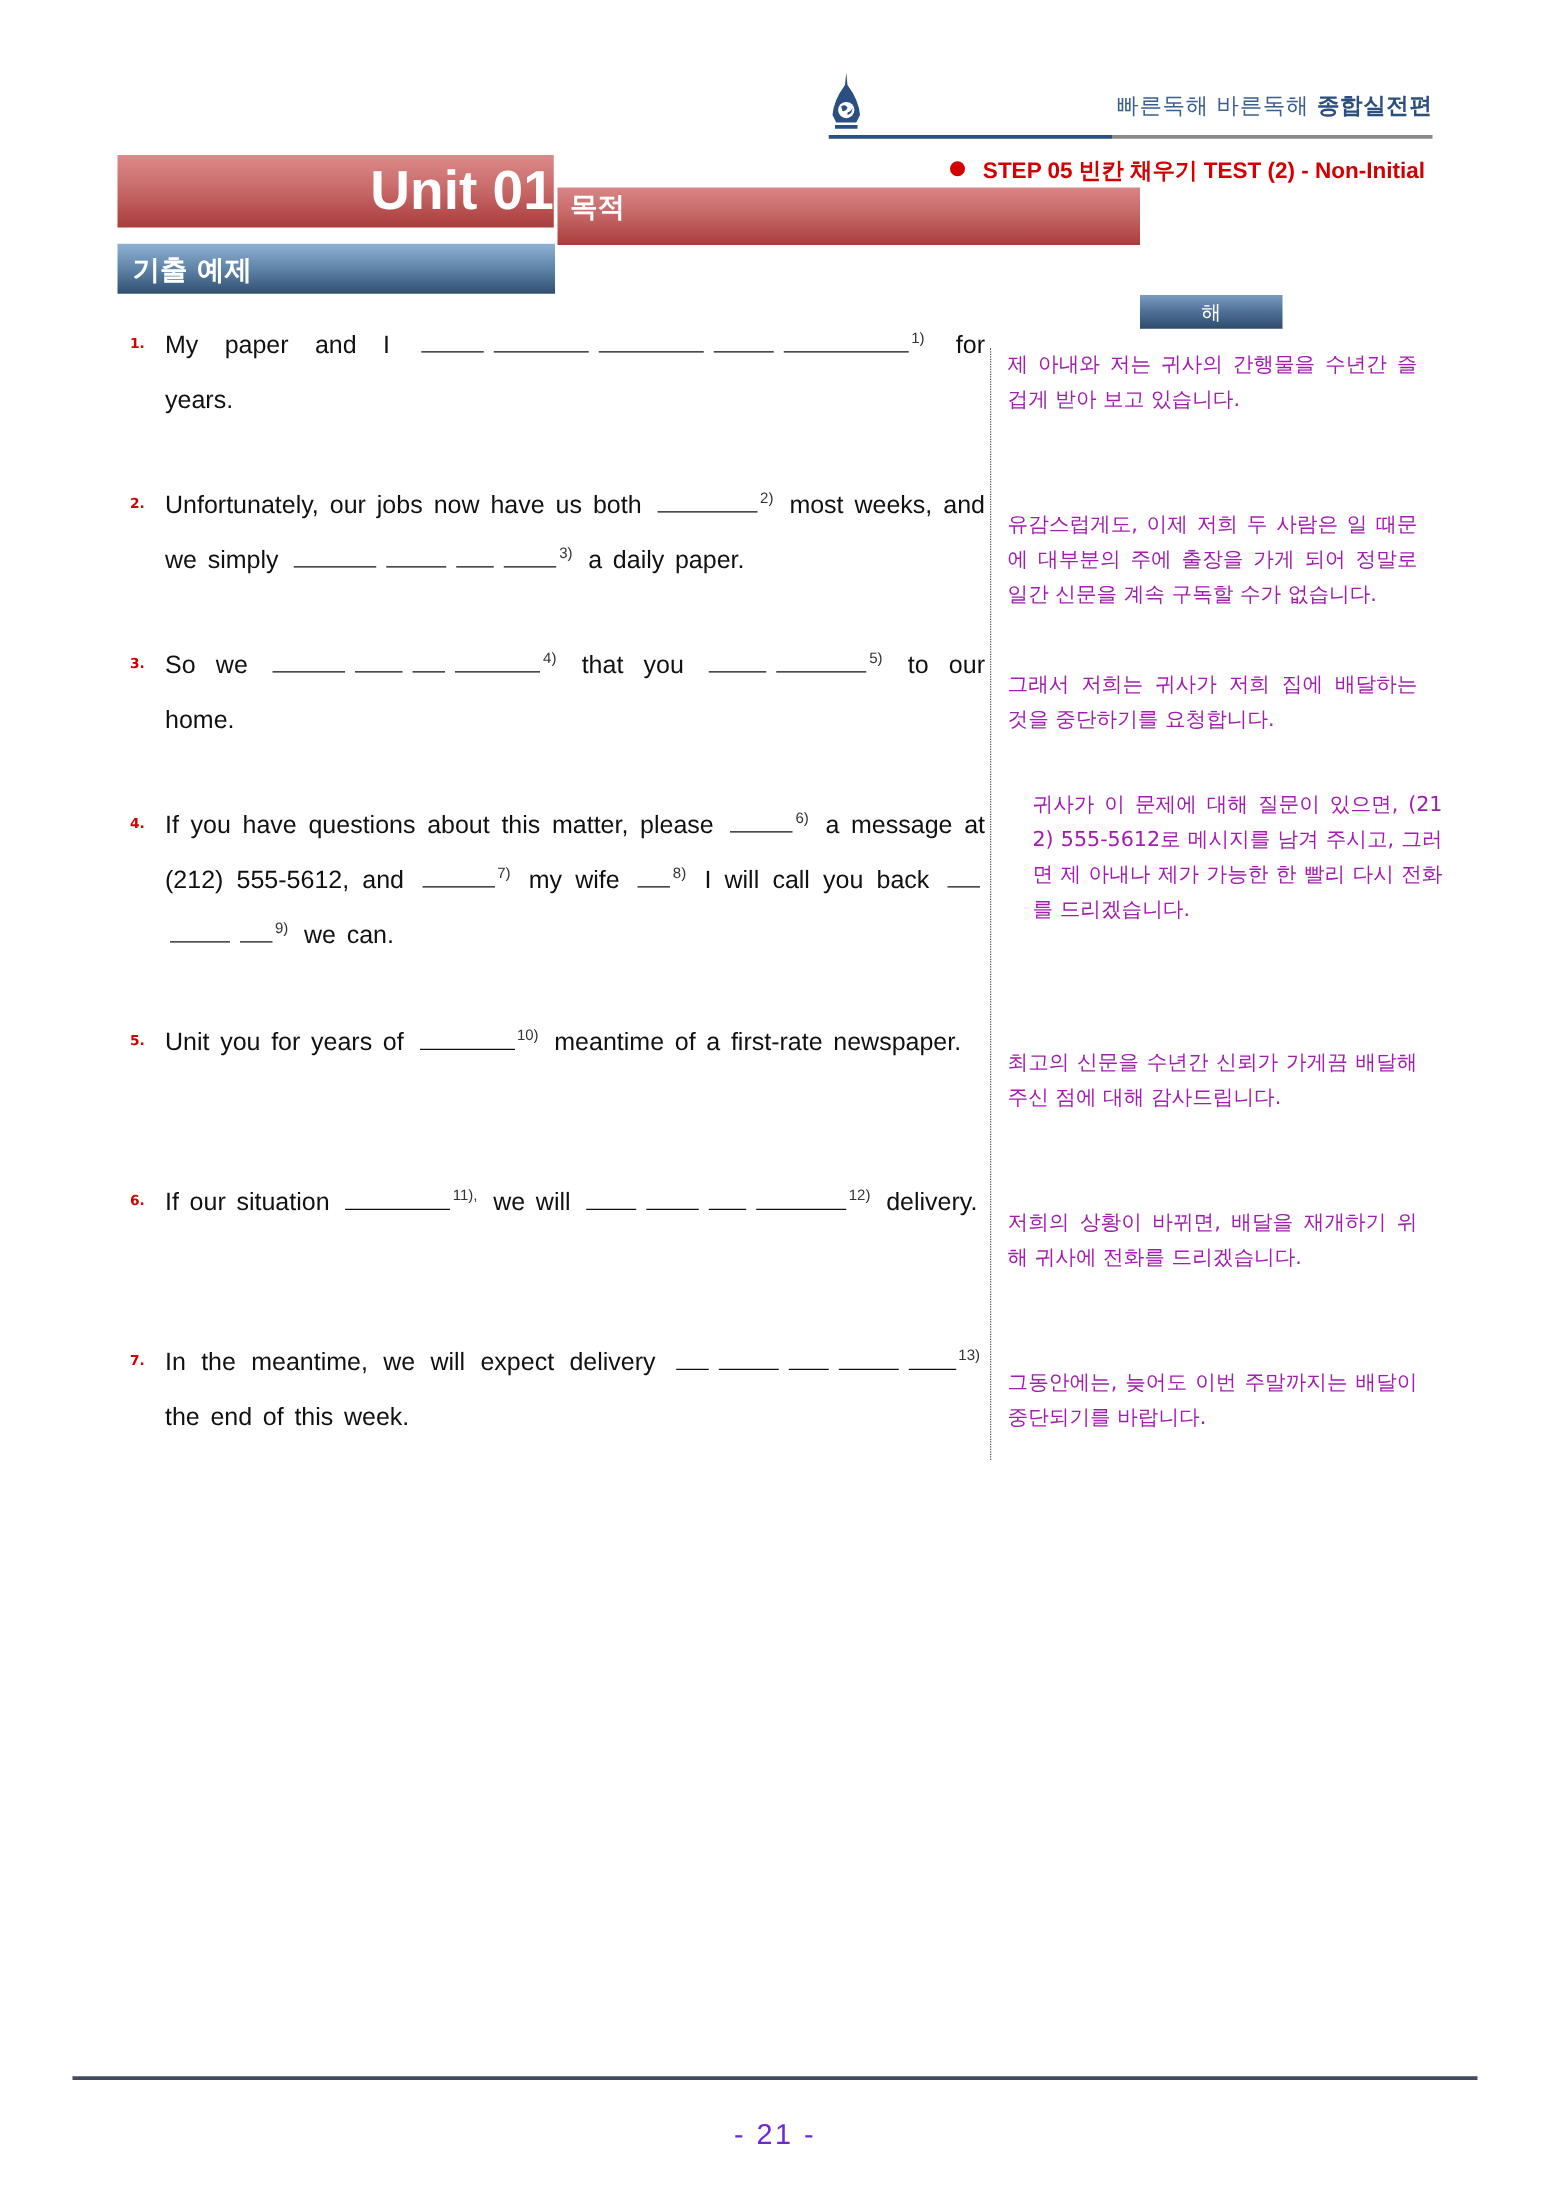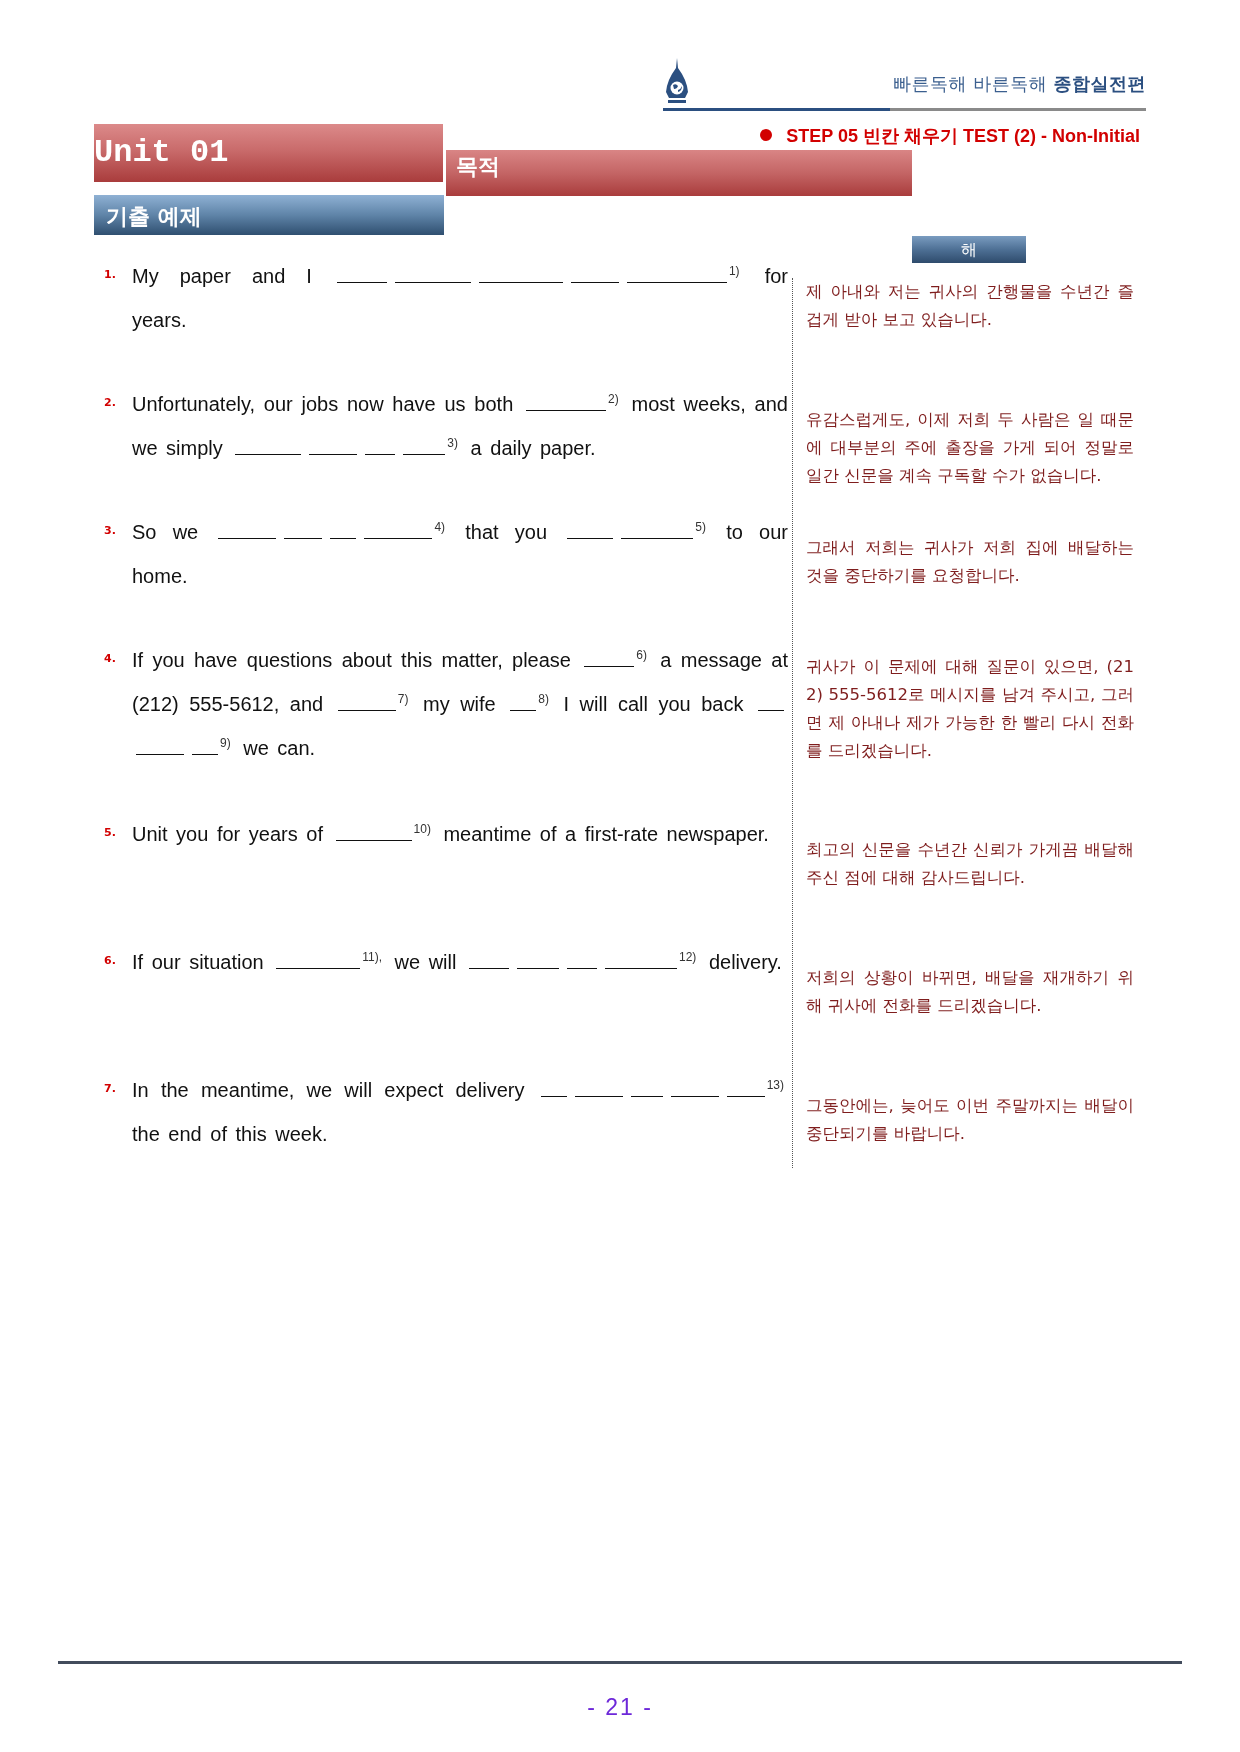--- a/index.html
+++ b/index.html
@@ -10,21 +10,21 @@
     .brand-logo { position: absolute; left: 663px; top: 58px; width: 28px; height: 48px; }
     .brand-rule { position: absolute; left: 663px; top: 108px; width: 483px; height: 3px; background: linear-gradient(to right, #2b4f80 0, #2b4f80 227px, #8a8a8a 227px, #8a8a8a 100%); }
     .brand-title { position: absolute; right: 94px; top: 72px; font-size: 18px; color: #3b5f8f; letter-spacing: 0.5px; white-space: nowrap; }
     .brand-title .bold { font-weight: bold; color: #2b4f80; }
 
     .step-line { position: absolute; right: 100px; top: 124px; font-size: 18px; font-weight: bold; color: #d20000; white-space: nowrap; font-family: "Liberation Sans", "DejaVu Sans", sans-serif; text-align: center; }
     .step-line .dot { display: inline-block; width: 12px; height: 12px; border-radius: 50%; background: #d20000; margin-right: 14px; vertical-align: middle; position: relative; top: -2px; }
 
     .unit-box { position: absolute; left: 94px; top: 124px; width: 349px; height: 58px;
       background: linear-gradient(to bottom, #dc8a8a 0%, #c96b6b 45%, #a93c3c 100%);
-      color: #fff; font-weight: bold; font-size: 32px; text-align: left; line-height: 58px; font-family: Liberation Mono, monospace; }
+      color: #fff; font-weight: bold; font-size: 44px; text-align: right; line-height: 58px; font-family: Liberation Sans, sans-serif; }
     .topic-box { position: absolute; left: 446px; top: 150px; width: 466px; height: 46px;
       background: linear-gradient(to bottom, #d98585 0%, #c46565 50%, #a93c3c 100%);
       color: #fff; font-weight: bold; font-size: 22px; line-height: 34px; padding-left: 10px; }
     .section-box { position: absolute; left: 94px; top: 195px; width: 350px; height: 40px;
       background: linear-gradient(to bottom, #8fb1d4 0%, #5f84a8 50%, #2f4f70 100%);
       color: #fff; font-weight: bold; font-size: 22px; line-height: 44px; padding-left: 12px; }
 
     .translation-label { position: absolute; left: 912px; top: 236px; width: 114px; height: 27px;
       background: linear-gradient(to bottom, #7a9cc0 0%, #4e7095 50%, #2e4b6c 100%);
       color: #fff; font-size: 16px; line-height: 27px; text-align: center; letter-spacing: 28px; padding-left: 28px; }
@@ -32,21 +32,21 @@
     
     .col-divider { position: absolute; left: 792px; top: 278px; width: 0; height: 890px; border-left: 1px dotted #555; }
 
     
     .item { position: absolute; left: 104px; width: 680px; }
     .item .num { position: absolute; left: 0; top: 2px; font-size: 11px; color: #d20000; font-weight: bold; }
     .item .en { position: absolute; left: 28px; width: 656px; font-size: 20px; line-height: 44px; text-align: justify; text-align-last: left; font-family: "Liberation Sans", "DejaVu Sans", sans-serif; color: #111; word-spacing: 3px; }
     .blank { display: inline-block; border-bottom: 1px solid #111; height: 20px; vertical-align: baseline; margin: 0 4px; }
     .sup { font-size: 12px; vertical-align: super; line-height: 0; color: #333; margin-left: -2px; margin-right: 4px; }
 
-    .ko { position: absolute; left: 806px; width: 328px; font-size: 16.5px; line-height: 28px; color: #7f1d1d; text-align: justify; text-align-last: left; word-break: break-all; }
+    .ko { position: absolute; left: 806px; width: 328px; font-size: 16.5px; line-height: 28px; color: #a21caf; text-align: justify; text-align-last: left; word-break: break-all; }
 
     .footer-rule { position: absolute; left: 58px; top: 1661px; width: 1124px; height: 3px; background: #424c5c; }
     .page-num { position: absolute; left: 0; width: 1240px; top: 1694px; text-align: center; font-size: 23px; color: #6d28d9; letter-spacing: 2px; font-family: "Liberation Sans", sans-serif; }
   </style>
 </head>
 <body>
 
 <svg class="brand-logo" viewBox="0 0 28 48">
   <path d="M14 0 L15 10 Q24 22 25 34 L22 40 L6 40 L3 34 Q4 22 13 10 Z" fill="#2b4f80"></path>
   <circle cx="14" cy="30" r="6.5" fill="#ffffff"></circle>
@@ -78,21 +78,21 @@
     <div class="ko" style="top: 406px;">유감스럽게도, 이제 저희 두 사람은 일 때문에 대부분의 주에 출장을 가게 되어 정말로 일간 신문을 계속 구독할 수가 없습니다.</div>
     <div class="item" style="top: 522px;">
       <span class="num">3.</span>
       <div class="en" style="top: -12px;"><span>So we </span><span class="blank" style="width: 58px;"></span><span class="blank" style="width: 38px;"></span><span class="blank" style="width: 26px;"></span><span class="blank" style="width: 68px;"></span><span class="sup">4)</span> <span>that you </span><span class="blank" style="width: 46px;"></span><span class="blank" style="width: 72px;"></span><span class="sup">5)</span> <span>to our home. </span></div>
     </div>
     <div class="ko" style="top: 534px;">그래서 저희는 귀사가 저희 집에 배달하는 것을 중단하기를 요청합니다.</div>
     <div class="item" style="top: 650px;">
       <span class="num">4.</span>
       <div class="en" style="top: -12px;"><span>If you have questions about this matter, please </span><span class="blank" style="width: 50px;"></span><span class="sup">6)</span> <span>a message at (212) 555-5612, and </span><span class="blank" style="width: 58px;"></span><span class="sup">7)</span> <span>my wife </span><span class="blank" style="width: 26px;"></span><span class="sup">8)</span> <span>I will call you back </span><span class="blank" style="width: 26px;"></span><span class="blank" style="width: 48px;"></span><span class="blank" style="width: 26px;"></span><span class="sup">9)</span> <span>we can. </span></div>
     </div>
-    <div class="ko" style="top: 653px;">귀사가 이 문제에 대해 질문이 있으면, (212) 555-5612로 메시지를 남겨 주시고, 그러면 제 아내나 제가 가능한 한 빨리 다시 전화를 드리겠습니다.</div>
+    <div class="ko" style="top: 630px; margin-left: 20px;">귀사가 이 문제에 대해 질문이 있으면, (212) 555-5612로 메시지를 남겨 주시고, 그러면 제 아내나 제가 가능한 한 빨리 다시 전화를 드리겠습니다.</div>
     <div class="item" style="top: 824px;">
       <span class="num">5.</span>
       <div class="en" style="top: -12px;"><span>Unit you for years of </span><span class="blank" style="width: 76px;"></span><span class="sup">10)</span> <span>meantime of a first-rate newspaper. </span></div>
     </div>
     <div class="ko" style="top: 836px;">최고의 신문을 수년간 신뢰가 가게끔 배달해 주신 점에 대해 감사드립니다.</div>
     <div class="item" style="top: 952px;">
       <span class="num">6.</span>
       <div class="en" style="top: -12px;"><span>If our situation </span><span class="blank" style="width: 84px;"></span><span class="sup">11),</span> <span>we will </span><span class="blank" style="width: 40px;"></span><span class="blank" style="width: 42px;"></span><span class="blank" style="width: 30px;"></span><span class="blank" style="width: 72px;"></span><span class="sup">12)</span> <span>delivery. </span></div>
     </div>
     <div class="ko" style="top: 964px;">저희의 상황이 바뀌면, 배달을 재개하기 위해 귀사에 전화를 드리겠습니다.</div>

